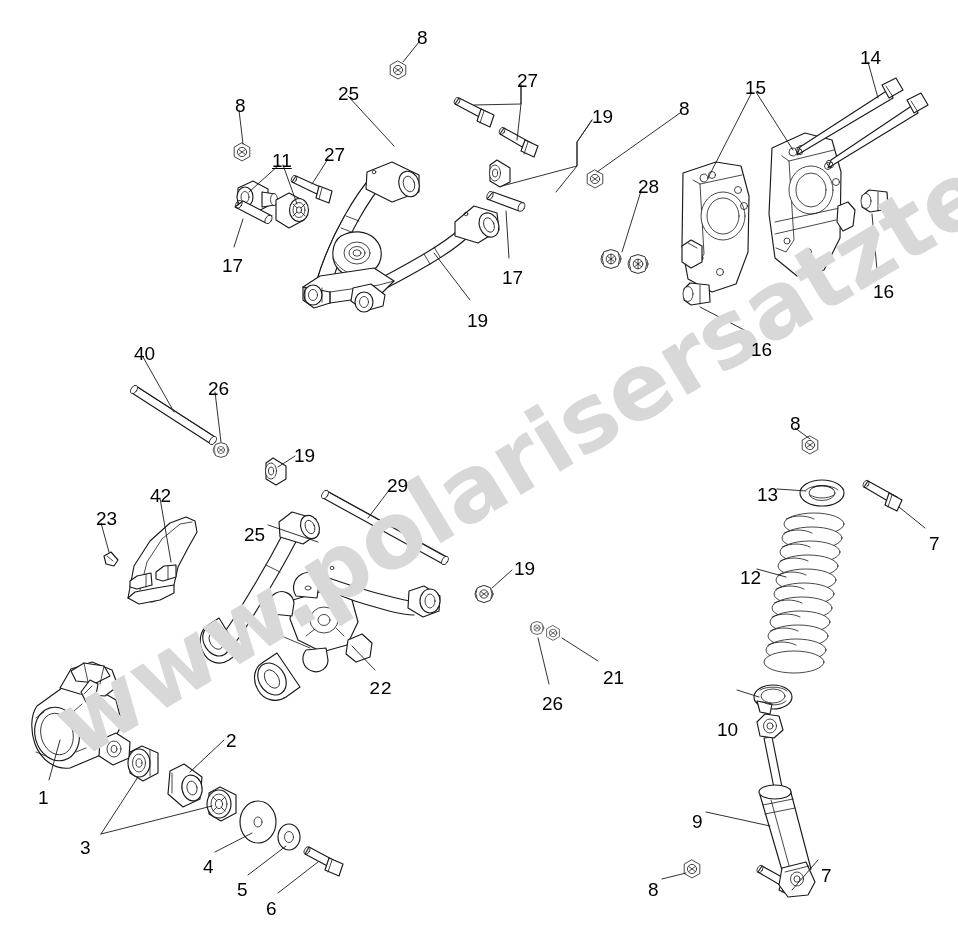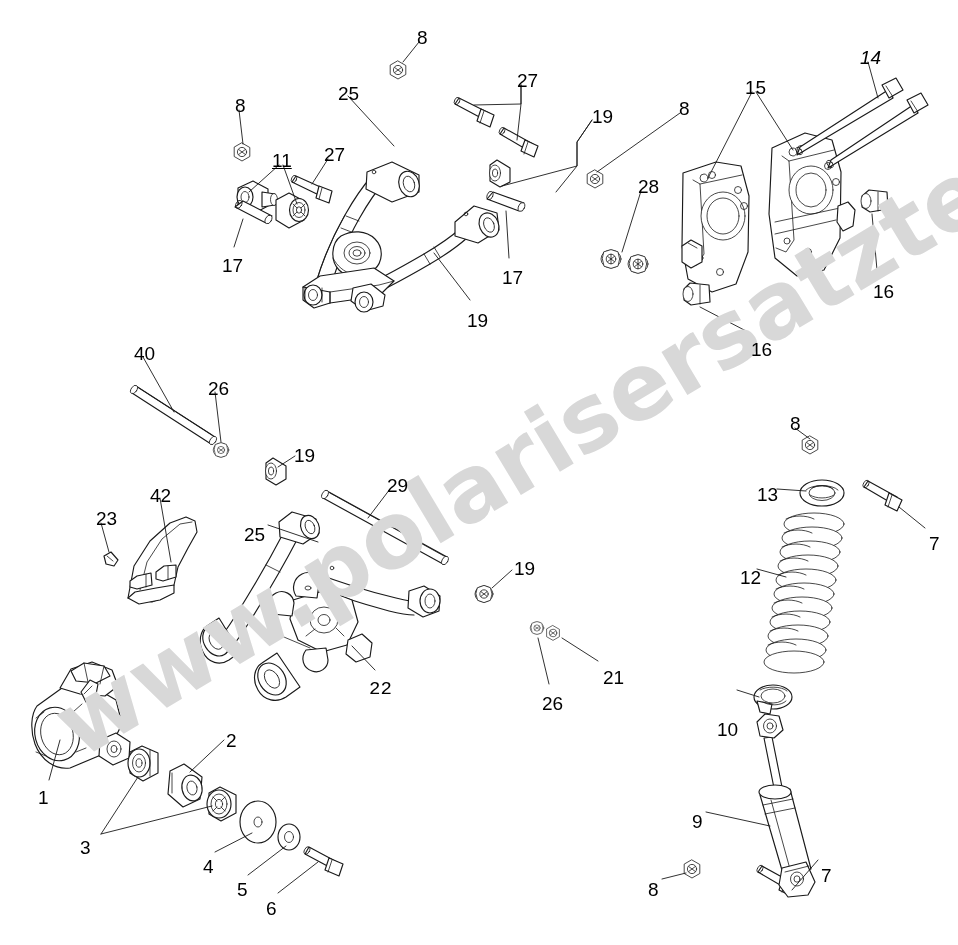--- a/index.html
+++ b/index.html
@@ -582,21 +582,21 @@
     <div class="callout" style="left:417px;top:28px;">8</div>
     <div class="callout" style="left:235px;top:96px;">8</div>
     <div class="callout" style="left:679px;top:99px;">8</div>
     <div class="callout" style="left:790px;top:414px;">8</div>
     <div class="callout" style="left:648px;top:880px;">8</div>
     <div class="callout" style="left:692px;top:812px;">9</div>
     <div class="callout" style="left:717px;top:688px;margin-top:32px;">10</div>
     <div class="callout" style="left:272px;top:151px;text-decoration:underline;">11</div>
     <div class="callout" style="left:740px;top:568px;">12</div>
     <div class="callout" style="left:757px;top:485px;">13</div>
-    <div class="callout" style="left:860px;top:48px;font-style:italic;">14</div>
+    <div class="callout" style="left:860px;top:48px;">14</div>
     <div class="callout" style="left:745px;top:78px;">15</div>
     <div class="callout" style="left:873px;top:282px;">16</div>
     <div class="callout" style="left:751px;top:340px;">16</div>
     <div class="callout" style="left:222px;top:256px;">17</div>
     <div class="callout" style="left:502px;top:268px;">17</div>
     <div class="callout" style="left:467px;top:311px;">19</div>
     <div class="callout" style="left:592px;top:107px;">19</div>
     <div class="callout" style="left:294px;top:446px;">19</div>
     <div class="callout" style="left:514px;top:559px;">19</div>
     <div class="callout" style="left:134px;top:344px;">40</div>

